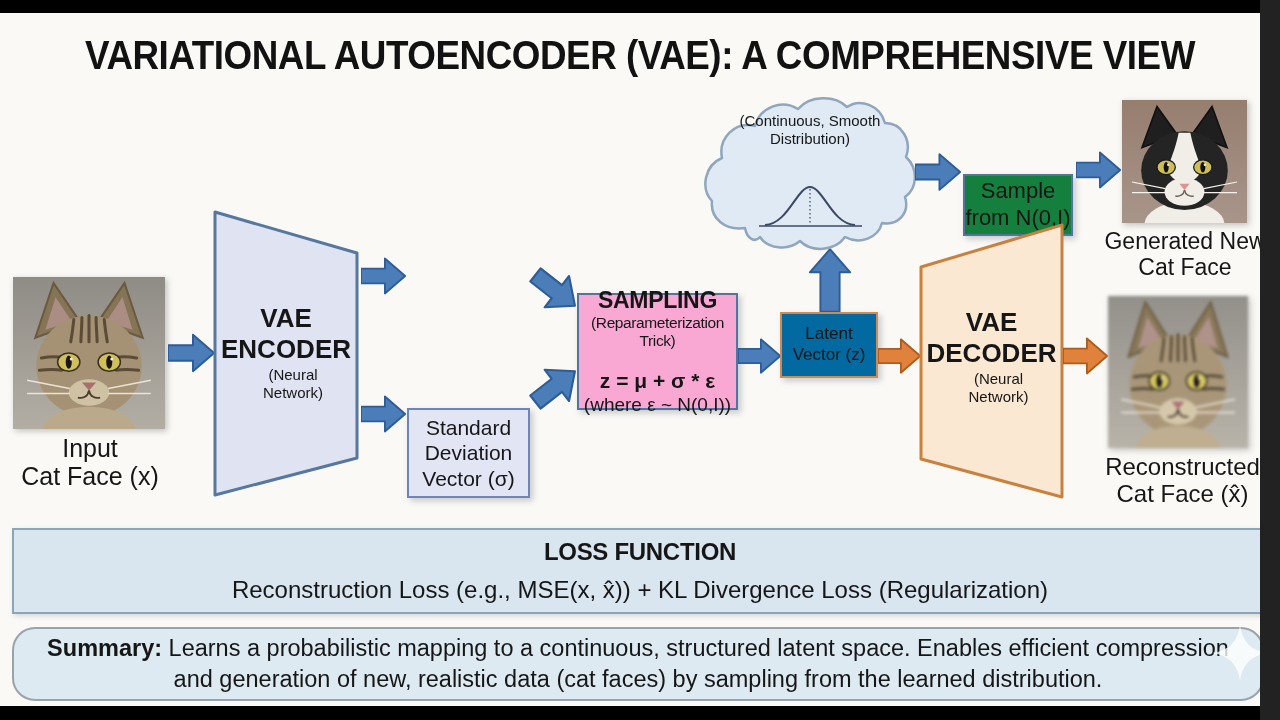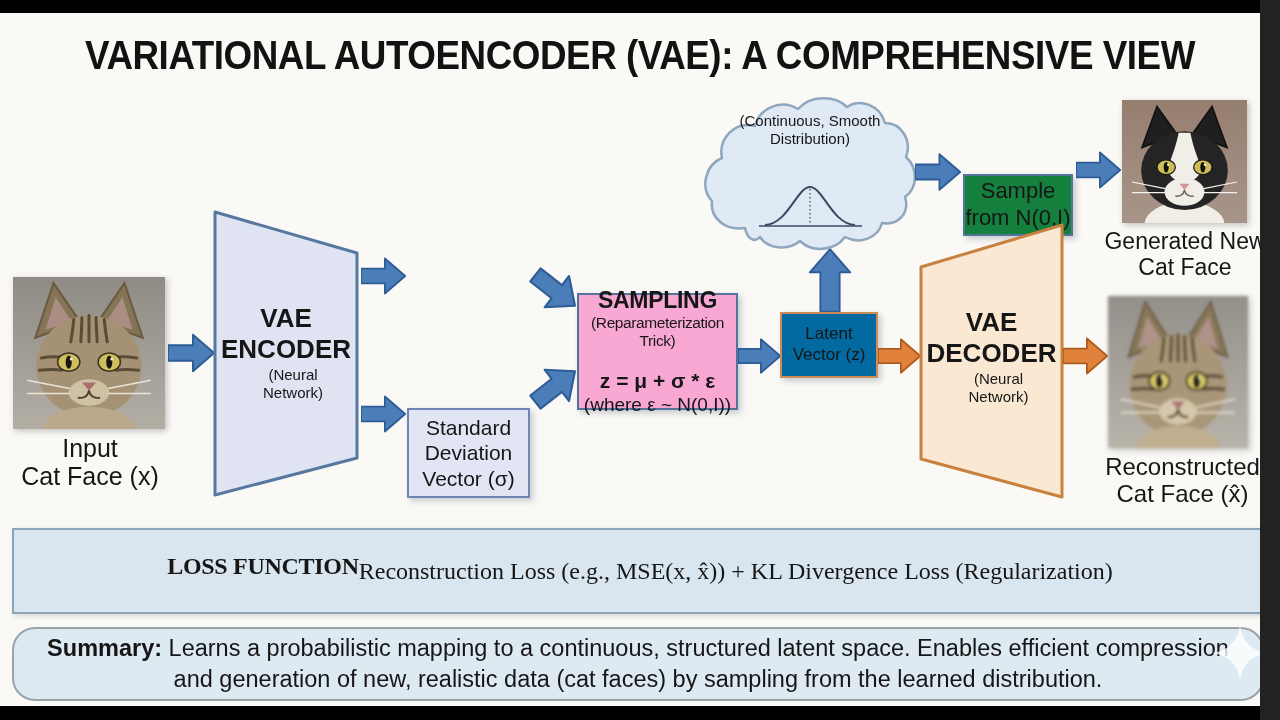--- a/index.html
+++ b/index.html
@@ -40,23 +40,22 @@
 
   .img-label { position:absolute; text-align:center; line-height:1.12; font-weight:normal; }
 
   .cloud-text { position:absolute; text-align:center; line-height:1.15; }
   .cloud-title { font-size:21px; font-weight:bold; }
   .cloud-sub { font-size:15px; white-space:pre-line; line-height:1.2; }
 
   .lossbox {
     position:absolute; left:12px; top:528px; width:1252px; height:82px;
     background:#d9e6ef; border:2px solid #8ba5b9;
-    display:flex; flex-direction:row; align-items:center; justify-content:center;
+    display:flex; flex-direction:column; align-items:center; justify-content:center;
     box-shadow:2px 2px 5px rgba(70,80,100,0.2);
-    font-family:Liberation Serif, serif;
   }
   .loss-title { font-size:24px; font-weight:bold; letter-spacing:-0.3px; margin-bottom:10px; }
   .loss-formula { font-size:24px; }
 
   .summarybox {
     position:absolute; left:12px; top:627px; width:1252px; height:74px;
     background:#ddeaf2; border:2px solid #99a3ab; border-radius:23px;
     display:flex; align-items:center; justify-content:center; text-align:center;
     padding:0 30px; box-sizing:border-box;
     font-size:23.5px; line-height:1.3;

